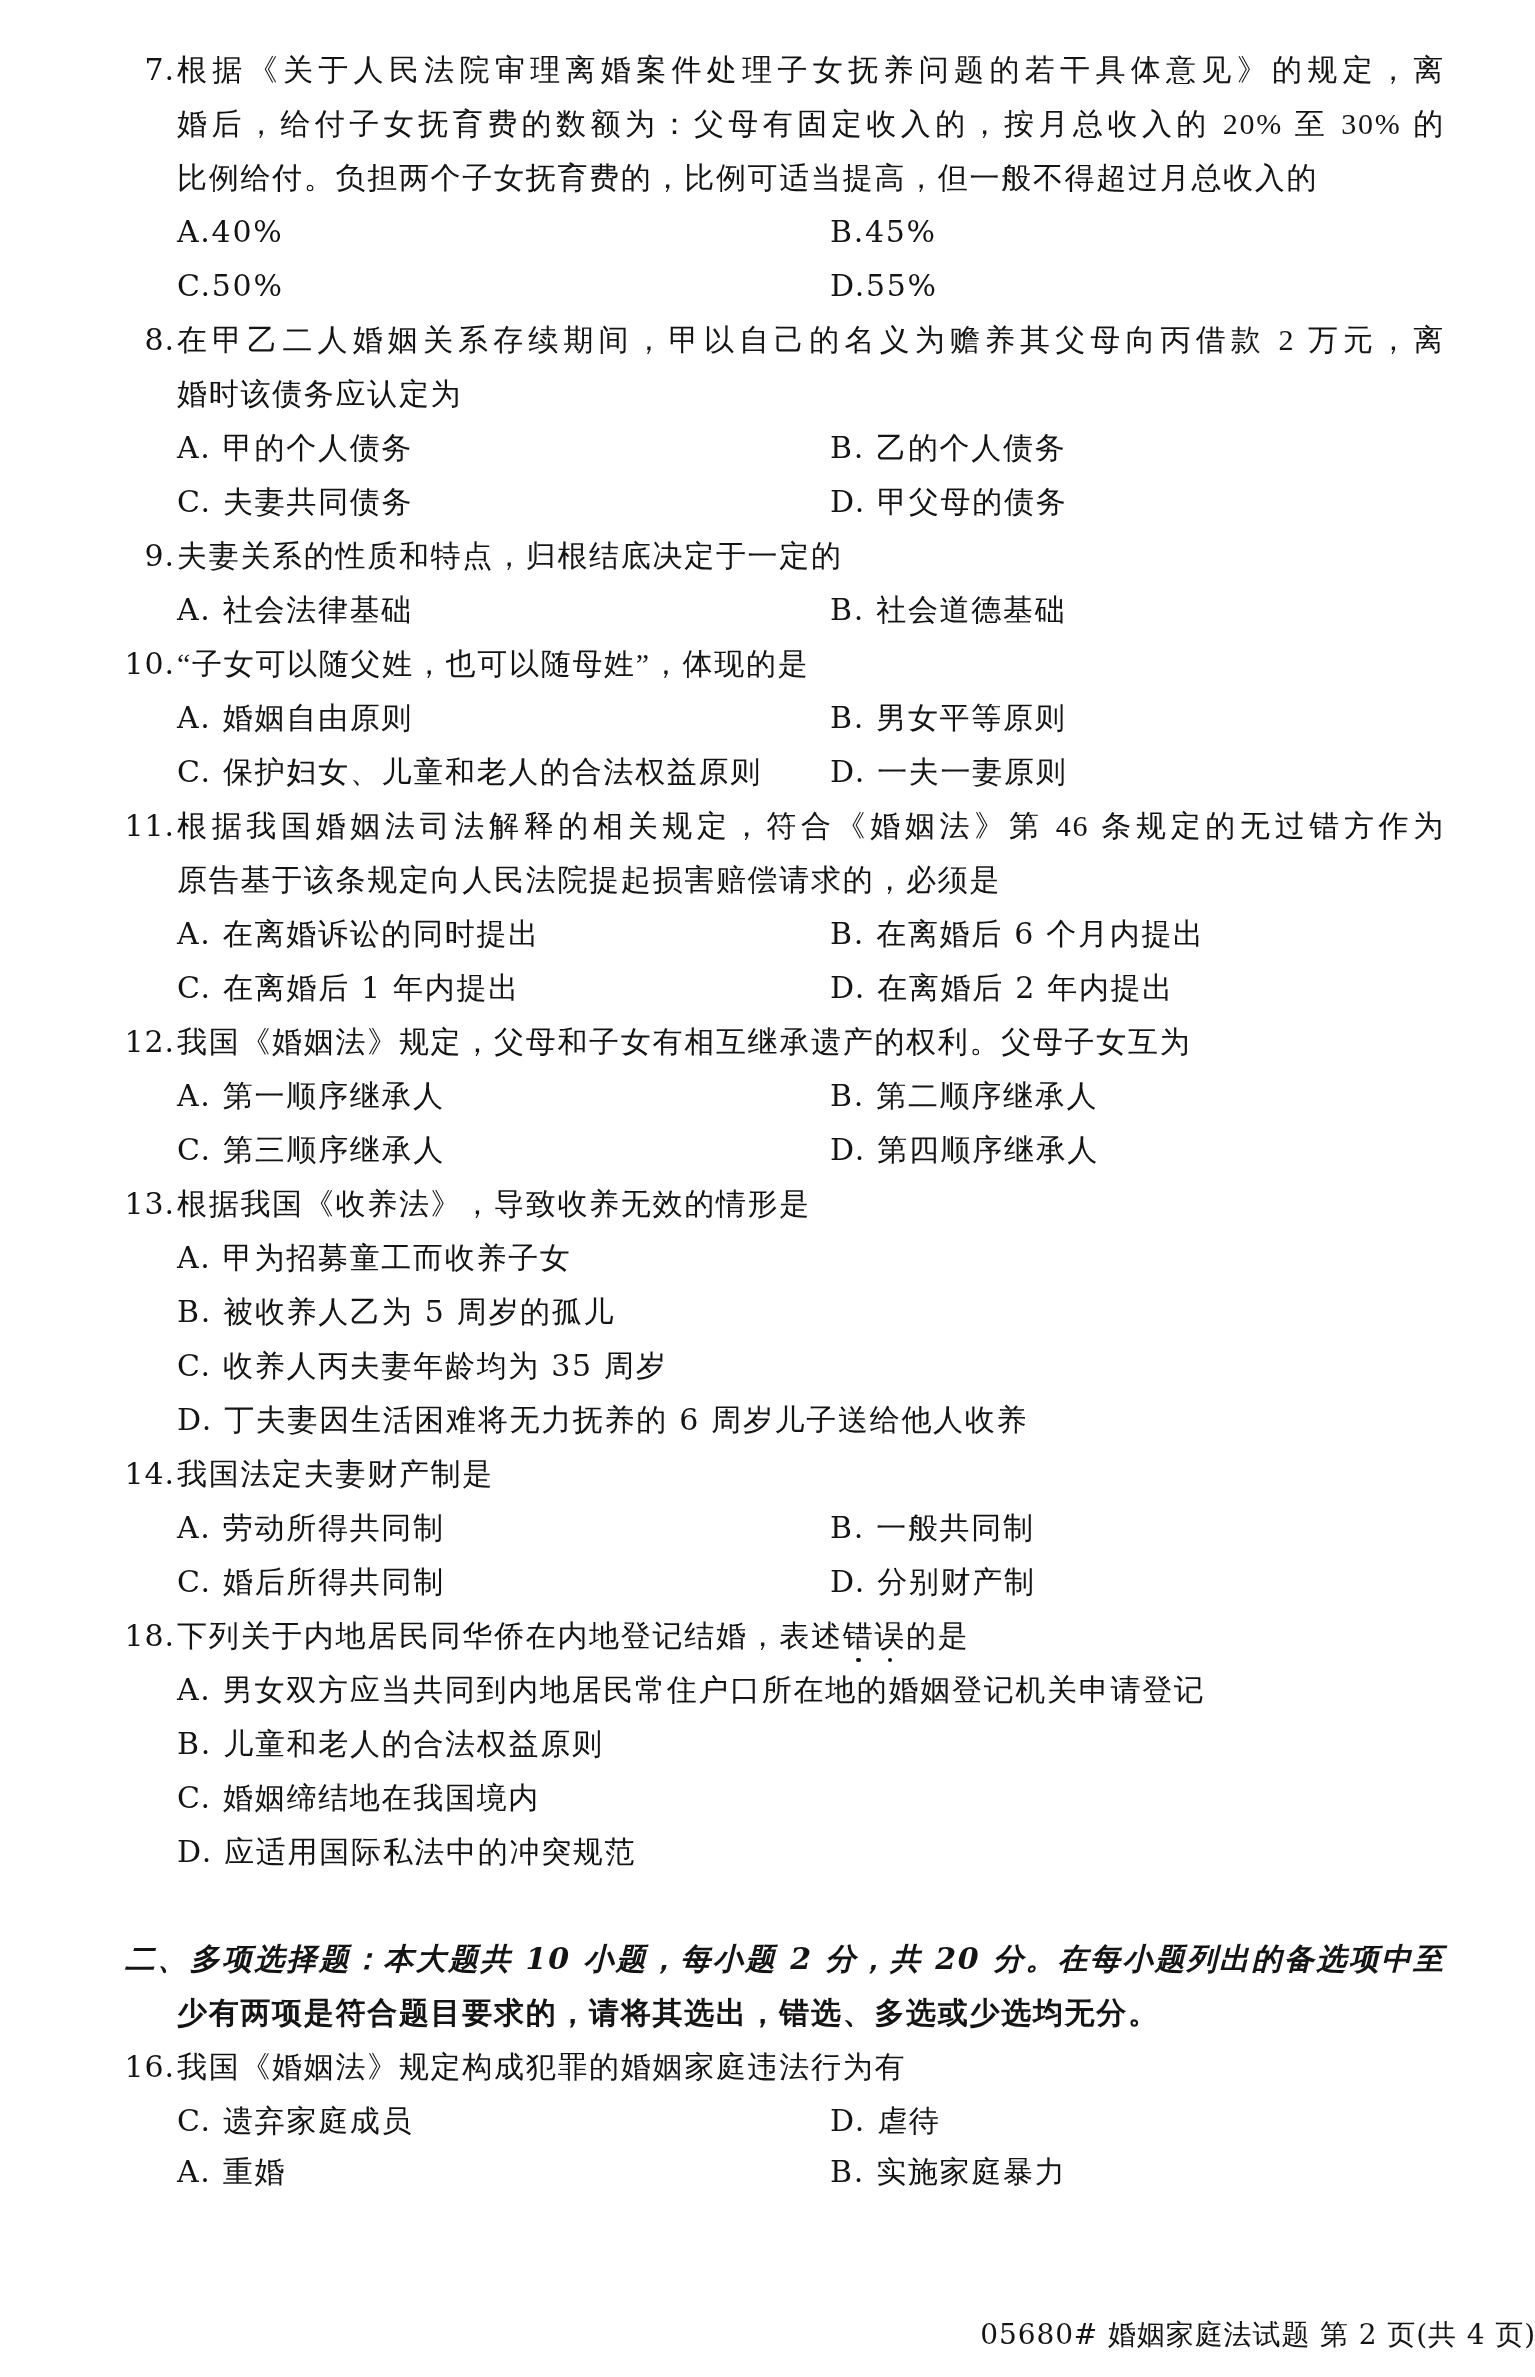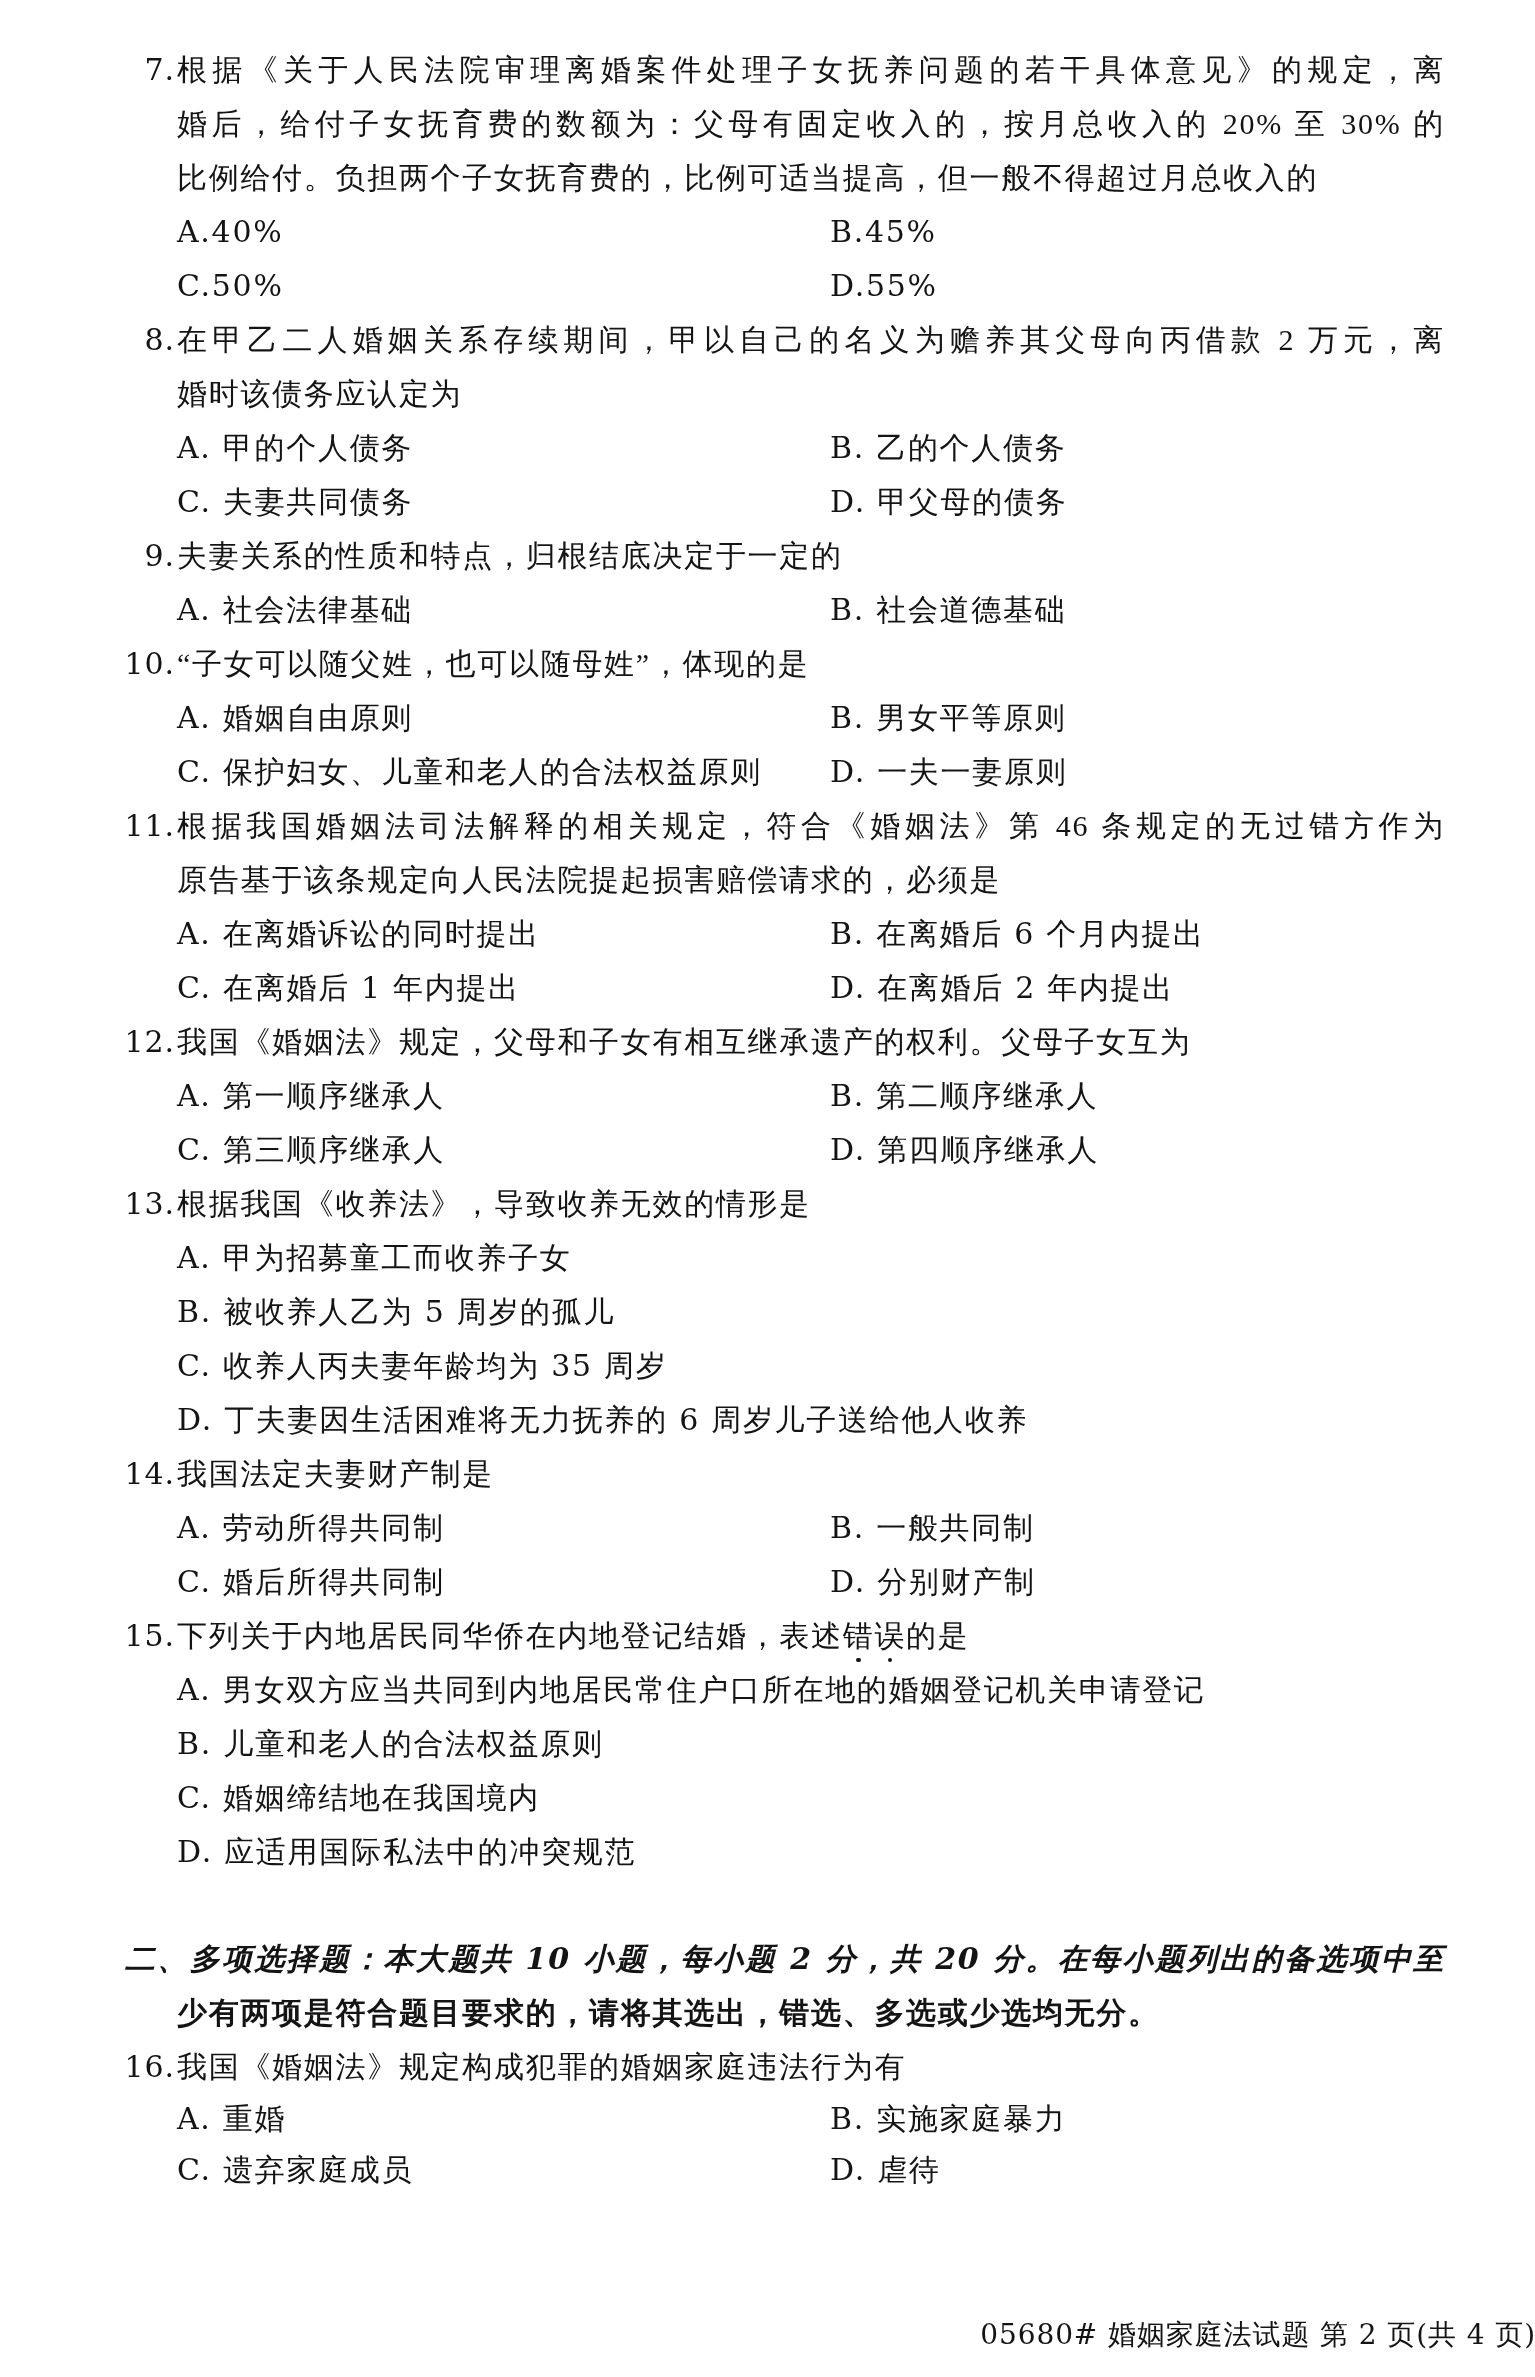--- a/index.html
+++ b/index.html
@@ -168,21 +168,21 @@
       <span class="opt col-b">B. 一般共同制</span>
     </div>
     <div class="line opts-row">
       <span class="opt col-a">C. 婚后所得共同制</span>
       <span class="opt col-b">D. 分别财产制</span>
     </div>
   </div>
 
   <div class="q">
     <div class="line">
-      <span class="num">15.</span>
+      <span class="num">18.</span>
       <span class="text"><span>下列关于内地居民同华侨在内地登记结婚，表述</span><span class="em">错</span><span class="em">误</span><span>的是</span></span>
     </div>
     <div class="line opts-row">
       <span class="opt full">A. 男女双方应当共同到内地居民常住户口所在地的婚姻登记机关申请登记</span>
     </div>
     <div class="line opts-row">
       <span class="opt full">B. 儿童和老人的合法权益原则</span>
     </div>
     <div class="line opts-row">
       <span class="opt full">C. 婚姻缔结地在我国境内</span>
@@ -198,26 +198,26 @@
     </div>
     <div class="line">
       <span class="head2">少有两项是符合题目要求的，请将其选出，错选、多选或少选均无分。</span>
     </div>
   </div>
 
   <div class="q">
     <div class="line">
       <span class="num">16.</span>
       <span class="text">我国《婚姻法》规定构成犯罪的婚姻家庭违法行为有</span>
+    </div>
+    <div class="line opts-row" style="height:53px;line-height:53px;">
+      <span class="opt col-a">C. 遗弃家庭成员</span>
+      <span class="opt col-b">D. 虐待</span>
     </div>
     <div class="line opts-row" style="height:49px;line-height:49px;">
       <span class="opt col-a">A. 重婚</span>
       <span class="opt col-b">B. 实施家庭暴力</span>
     </div>
-    <div class="line opts-row" style="height:53px;line-height:53px;">
-      <span class="opt col-a">C. 遗弃家庭成员</span>
-      <span class="opt col-b">D. 虐待</span>
-    </div>
   </div>
 </div>
 
 <div class="footer">05680# 婚姻家庭法试题 第 2 页(共 4 页)</div>
 
 
 </body></html>

